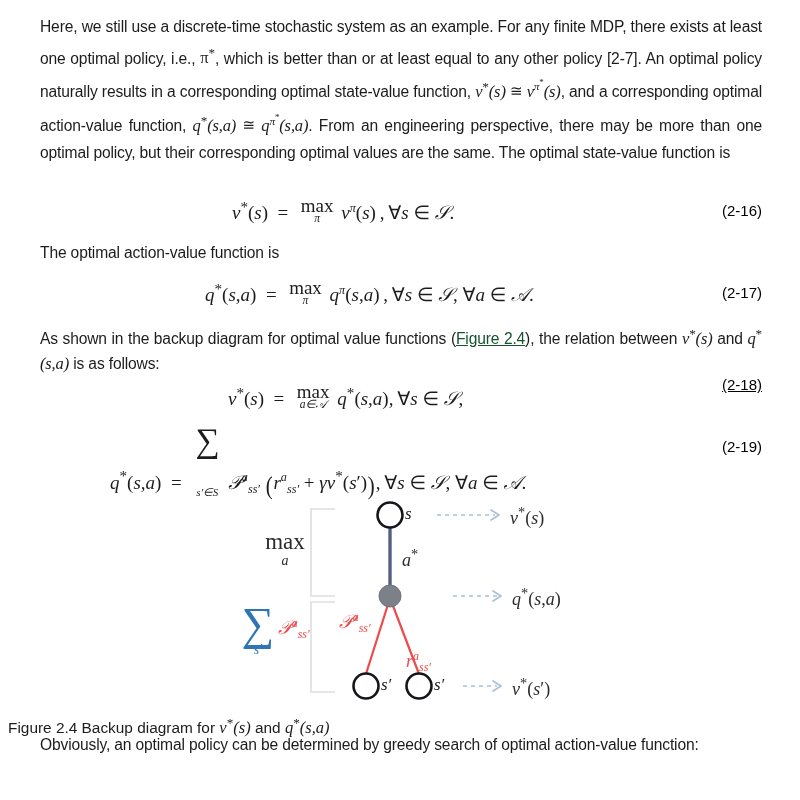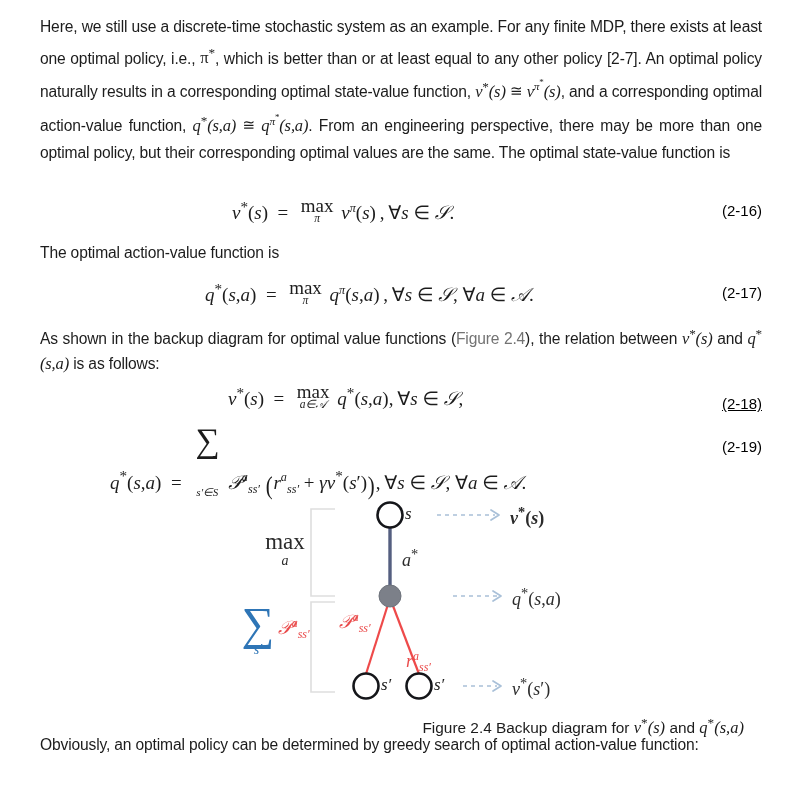--- a/index.html
+++ b/index.html
@@ -28,21 +28,22 @@
     width: 722px;
     font-size: 15.6px;
     line-height: 25.5px;
     text-align: justify;
     color: #1c1c1c;
     letter-spacing: -0.15px;
   }
   .para.nojust { text-align: left; }
 
   .link {
-    color: #737373;
+    color: #14532d;
+    text-decoration: underline;
   }
 
   
   .mi {
     font-family: "Liberation Serif", serif;
     font-style: italic;
     font-size: 16.5px;
   }
   .mup {
     font-family: "Liberation Serif", serif;
@@ -195,24 +196,24 @@
     color: #2e75b6;
   }
   .fig-sum .sg { display: block; font-size: 46px; font-style: normal; line-height: 0.8; }
   .fig-sum .lim { display: block; font-size: 14px; font-style: italic; }
 
   .red { color: #ea4b4b; }
   .calig { font-family: "Liberation Serif", serif; font-style: italic; }
 
   .caption {
     position: absolute;
-    left: 16px;
+    left: 8px;
     top: 714px;
     width: 728px;
-    text-align: right;
+    text-align: left;
     font-size: 15.4px;
     font-family: "Liberation Sans", sans-serif;
     color: #1c1c1c;
   }
 </style>
 </head>
 <body>
 
 <div class="page">
 
@@ -256,21 +257,21 @@
 
   <div class="eq" style="left:228px; top:382px;">
     <span class="it">v</span><span class="sup-star">*</span><span class="rm">(</span><span class="it">s</span><span class="rm">)</span>
     <span class="rm">&nbsp;=&nbsp;</span>
     <span class="oper">
       <span class="op">max</span>
       <span class="lim">a∈<span class="scr">𝒜</span></span>
     </span>
     <span class="it">q</span><span class="sup-star">*</span><span class="rm">(</span><span class="it">s</span><span class="rm">,</span><span class="it">a</span><span class="rm">)</span><span class="rm">, </span><span class="rm">∀</span><span class="it">s</span> <span class="rm">∈</span> <span class="scr">𝒮</span><span class="rm">,</span>
   </div>
-  <div class="eqno" style="top:395px;text-decoration:underline;">(2-18)</div>
+  <div class="eqno" style="top:376px;text-decoration:underline;">(2-18)</div>
 
   <div class="eq" style="left:110px; top:427px;">
     <span class="it">q</span><span class="sup-star">*</span><span class="rm">(</span><span class="it">s</span><span class="rm">,</span><span class="it">a</span><span class="rm">)</span>
     <span class="rm">&nbsp;=&nbsp;</span>
     <span class="bigsum">
       <span class="sg">∑</span>
       <span class="lim">s′∈<span class="scr">S</span></span>
     </span>
     <span class="scr">𝒫</span><span class="supn">a</span><span class="sub">ss′</span>
     <span class="bigparen">(</span><span class="it">r</span><span class="supn">a</span><span class="sub">ss′</span> <span class="rm">+</span> <span class="it">γv</span><span class="sup-star">*</span><span class="rm">(</span><span class="it">s</span><span class="rm">′)</span><span class="bigparen">)</span><span class="rm">, </span><span class="rm">∀</span><span class="it">s</span> <span class="rm">∈</span> <span class="scr">𝒮</span><span class="rm">,</span> <span class="rm">∀</span><span class="it">a</span> <span class="rm">∈</span> <span class="scr">𝒜</span><span class="rm">.</span>
@@ -330,21 +331,21 @@
     </div>
 
     <div class="fig-sum" style="left:236px; top:122px; width:44px;">
       <span class="sg">∑</span>
       <span class="lim">s′</span>
     </div>
     <div class="fig-math red" style="left:278px; top:132px; font-size:17px;">
       <span class="calig" style="font-size:19px;">𝒫</span><span class="supn" style="font-size:12px;">a</span><span class="sub" style="font-size:12px;">ss′</span>
     </div>
 
-    <div class="fig-math" style="left:510px; top:20px;font-weight:bold;">
+    <div class="fig-math" style="left:510px; top:20px;">
       <span class="it">v</span><span class="sup-star">*</span>(<span class="it">s</span>)
     </div>
     <div class="fig-math" style="left:512px; top:101px;">
       <span class="it">q</span><span class="sup-star">*</span>(<span class="it">s</span>,<span class="it">a</span>)
     </div>
     <div class="fig-math" style="left:512px; top:191px;">
       <span class="it">v</span><span class="sup-star">*</span>(<span class="it">s</span>′)
     </div>
   </div>
 

